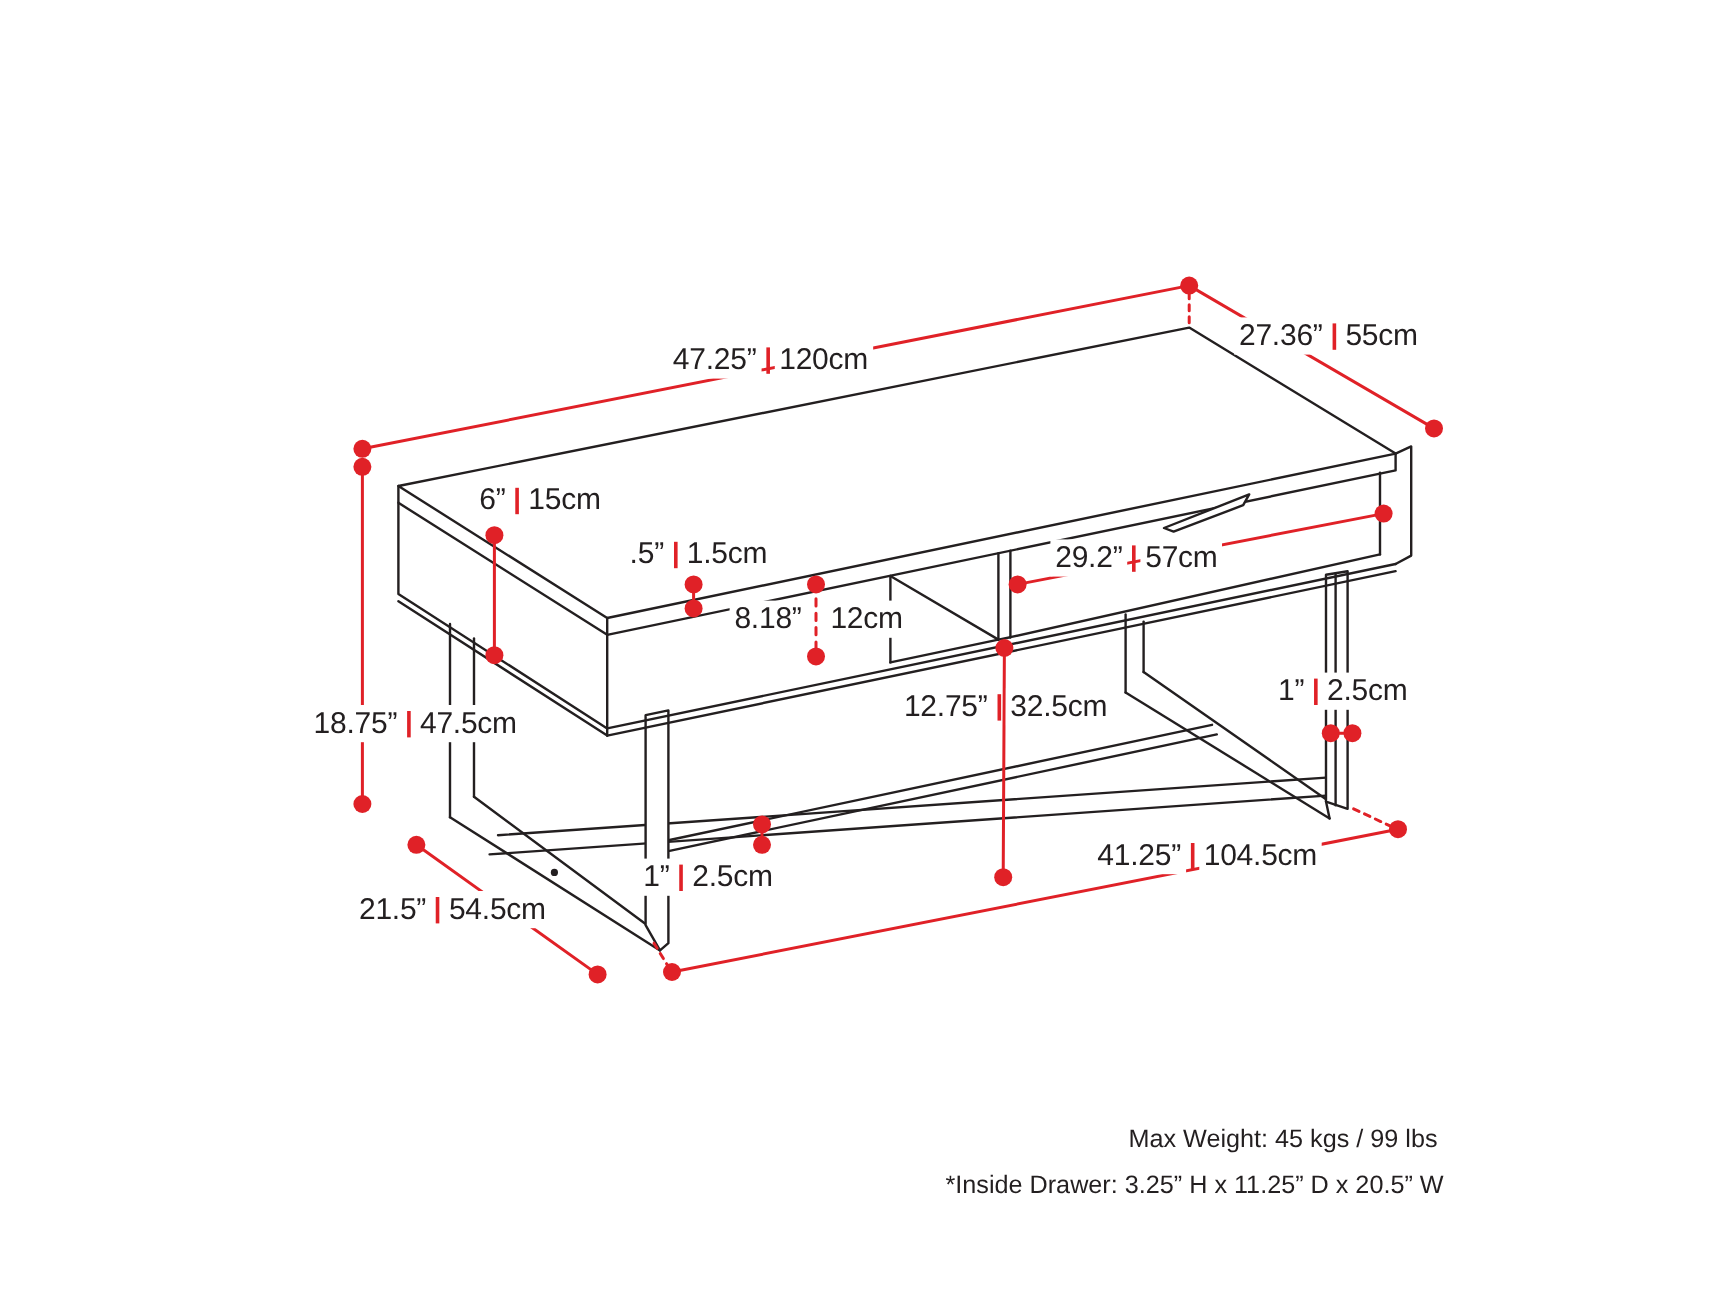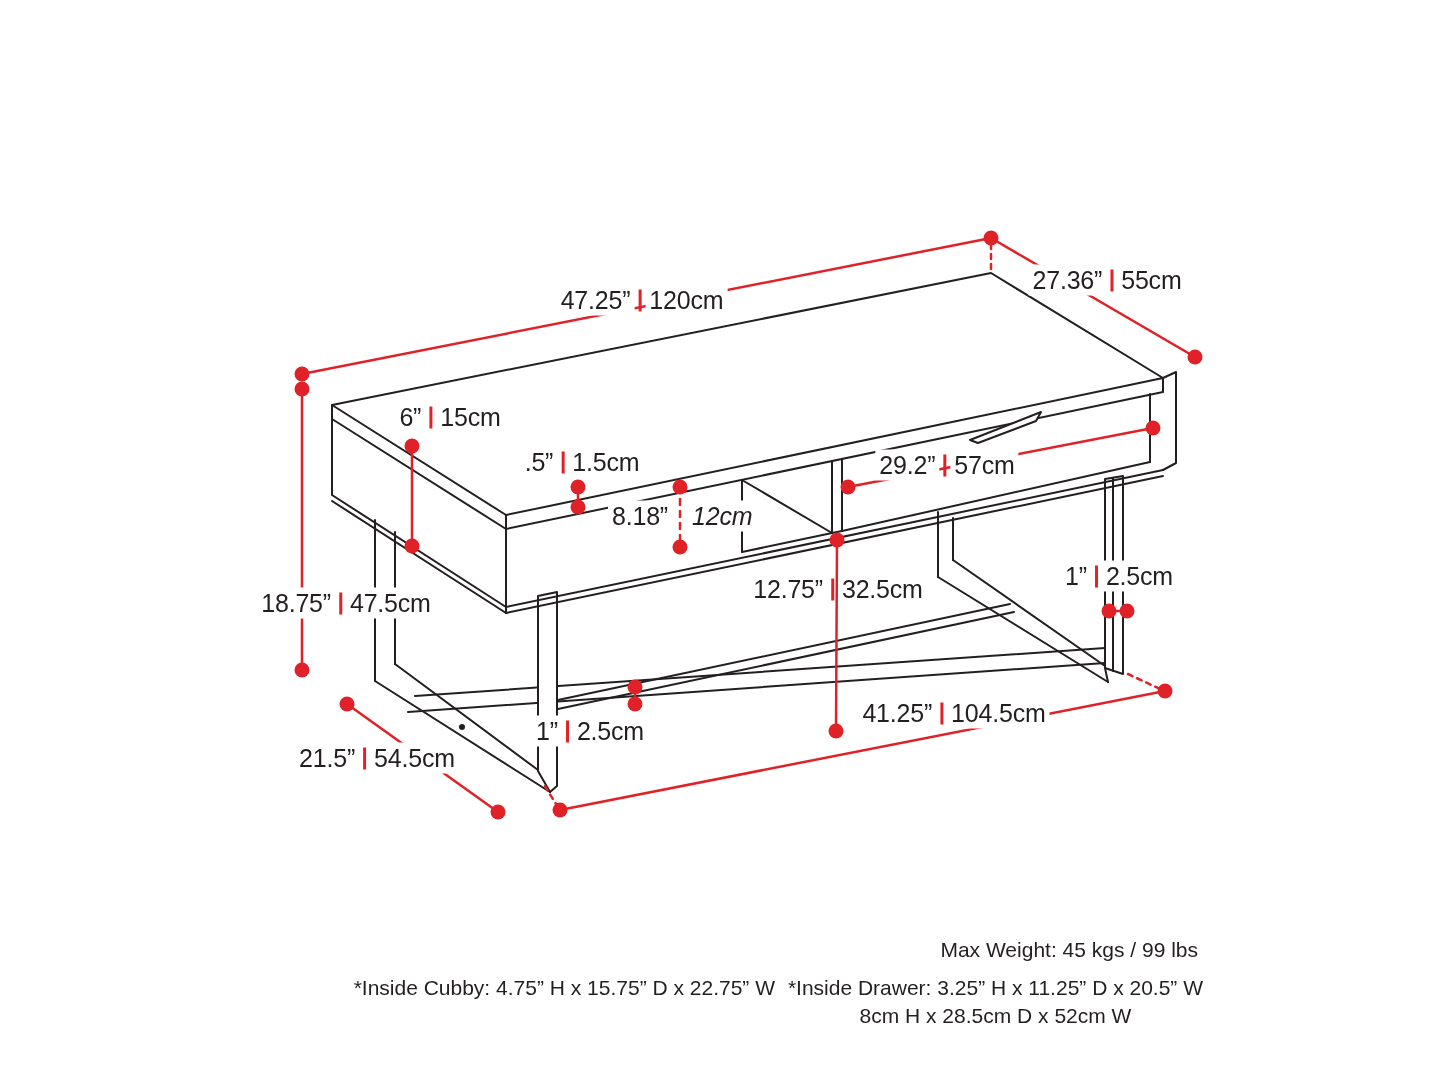--- a/index.html
+++ b/index.html
@@ -9,24 +9,24 @@
   }
   .stage svg{position:absolute;left:0;top:0;}
   .dim{
     position:absolute;transform:translate(-50%,-50%);
     display:flex;align-items:center;white-space:nowrap;
     font-size:25px;letter-spacing:-0.2px;color:#231f20;z-index:5;
   }
   .dim .t{background:#ffffff;padding:1px 4px;}
   .dim .sep{width:3px;height:22px;background:#e02127;margin:0 4px;flex:0 0 auto;}
   .dim.right-anchor{transform:translate(-100%,-50%);}
-  .dim.left-anchor{transform:translate(0,-50%);font-style:italic;}
+  .dim.left-anchor{transform:translate(0,-50%);}
   .note{
     position:absolute;font-size:21px;line-height:28px;color:#231f20;
-    text-align:center;white-space:nowrap;z-index:5;
+    text-align:right;white-space:nowrap;z-index:5;
   }
 </style>
 </head>
 <body>
 
 <div class="stage">
 
   <svg width="1445" height="1084" viewBox="0 0 1445 1084">
 
     <g stroke="#231f20" stroke-width="2" fill="none" stroke-linejoin="round" stroke-linecap="round">
@@ -193,30 +193,28 @@
     <span class="sep"></span>
     <span class="t">2.5cm</span>
   </div>
 
   <div class="dim" style="left:377px;top:758px">
     <span class="t">21.5”</span>
     <span class="sep"></span>
     <span class="t">54.5cm</span>
   </div>
 
-  <div class="dim" style="left:954px;top:713px">
+  <div class="dim" style="left:1006px;top:713px">
     <span class="t">41.25”</span>
     <span class="sep"></span>
     <span class="t">104.5cm</span>
   </div>
 
   <div class="note" style="right:247px;top:936px">Max Weight: 45 kgs / 99 lbs</div>
 
   <div class="note" style="right:670px;top:974px">
-    <div>*Inside Cubby: 4.75” H x 15.75” D x 22.75” W</div>
   </div>
 
   <div class="note" style="right:242px;top:974px">
     <div>*Inside Drawer: 3.25” H x 11.25” D x 20.5” W</div>
-    <div>8cm H x 28.5cm D x 52cm W</div>
   </div>
 
 </div>
 
 </body></html>

